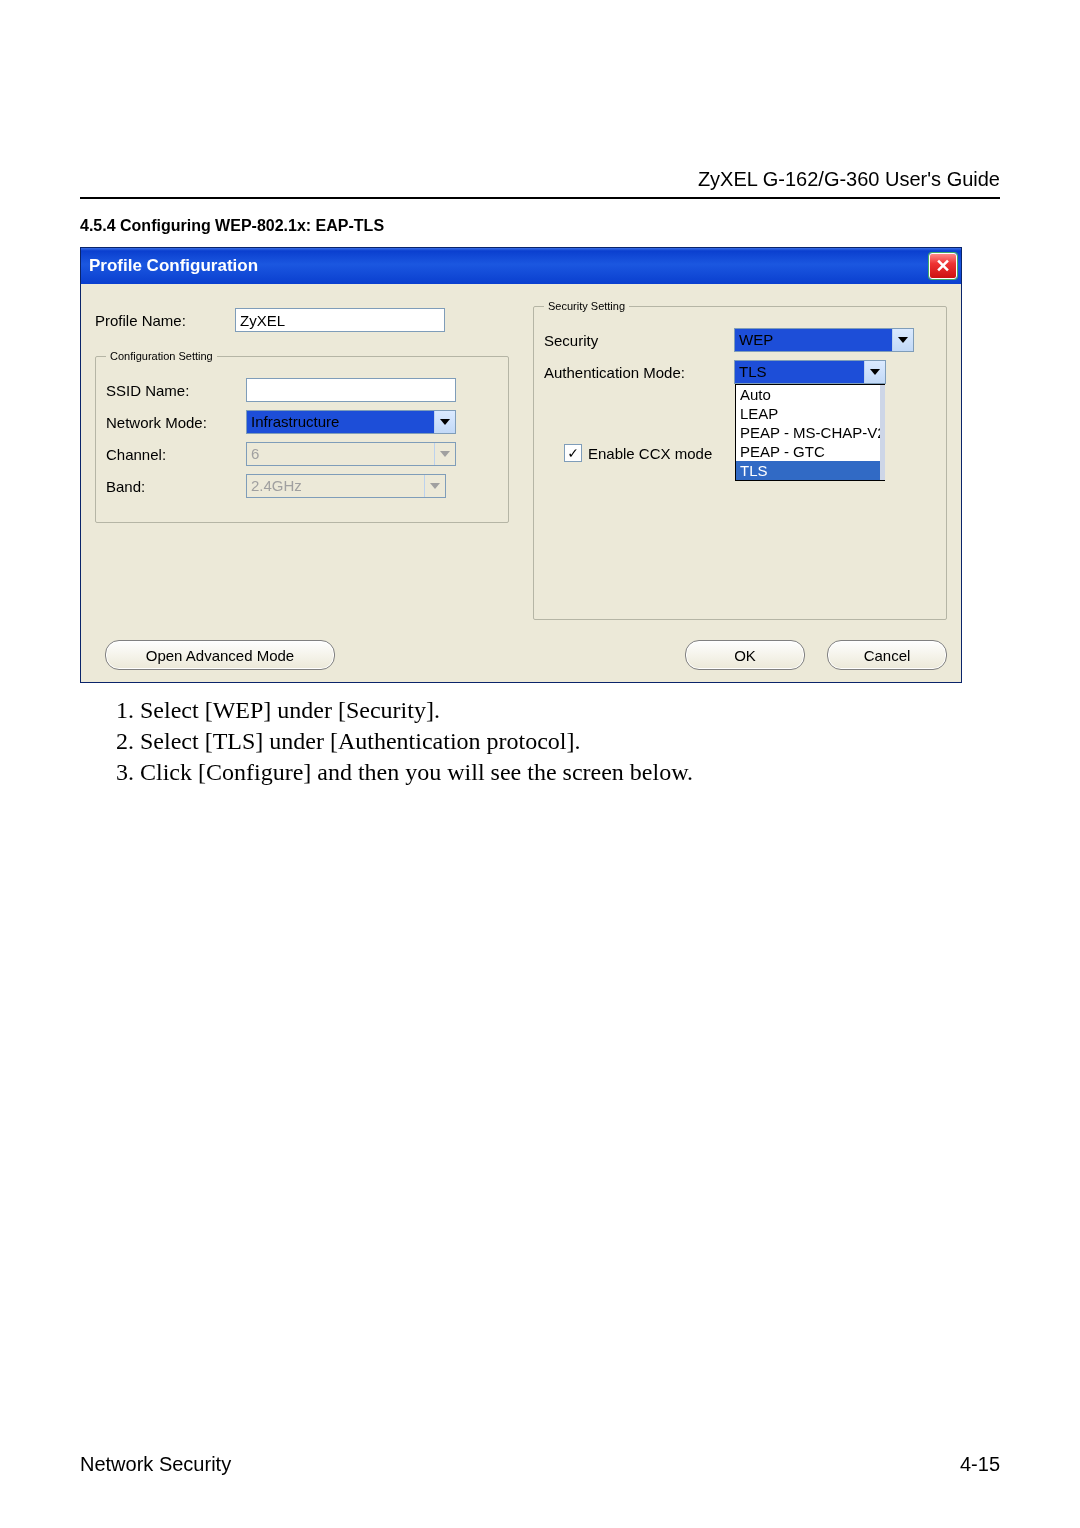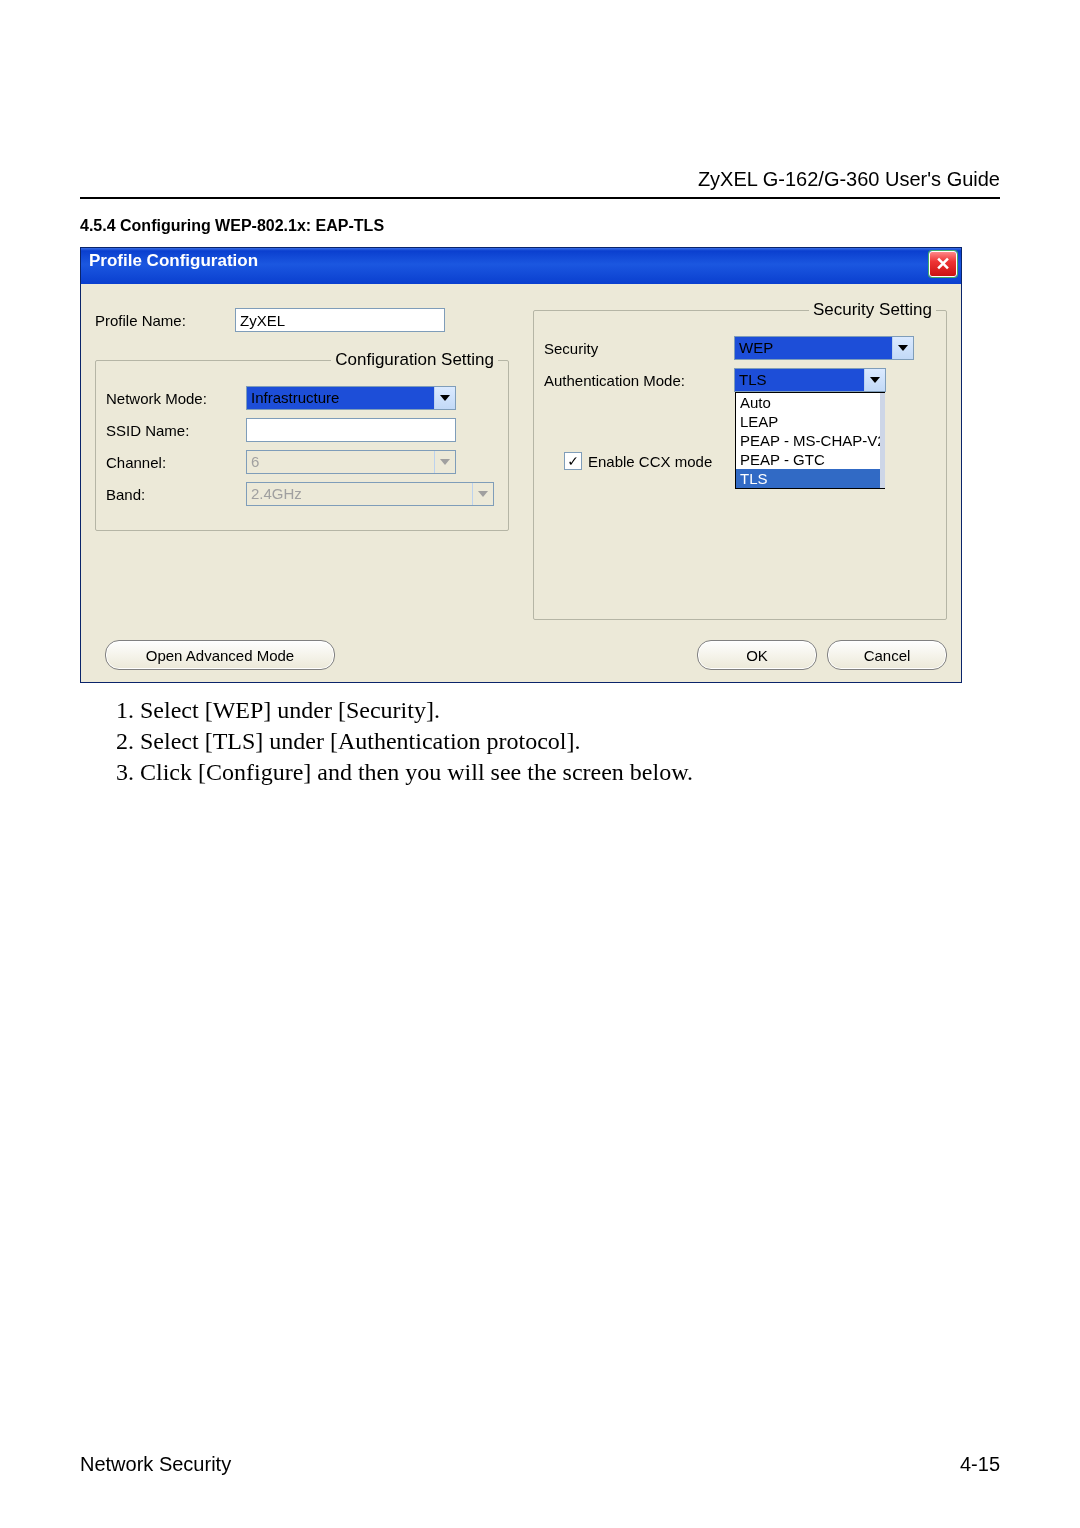--- a/index.html
+++ b/index.html
@@ -37,20 +37,21 @@
   .dialog {
     width: 880px;
     font-family: Tahoma, Arial, sans-serif;
     font-size: 15px;
     color: #000;
     border: 1px solid #0a246a;
     background: #ece9d8;
   }
   .titlebar {
     display: flex;
+    align-items: center;
     justify-content: space-between;
     background: linear-gradient(to bottom, #3a6ee5 0%, #0a3fcf 8%, #1b57e0 45%, #0a3fcf 100%);
     padding: 3px 4px 3px 8px;
     height: 30px;
     gap: 40px;
   }
   .titlebar-title {
     color: #fff;
     font-weight: bold;
     font-size: 17px;
@@ -94,22 +95,21 @@
   }
 
   fieldset.group {
     border: 1px solid #b5b5a5;
     border-radius: 2px;
     margin: 18px 0 0 0;
     padding: 8px 10px 16px 10px;
   }
   fieldset.group legend {
     padding: 0 4px;
-    font-size: 17px;
-    text-align: right;
+    font-size: 11px;
   }
   fieldset.security-group {
     margin-top: 0;
     padding-bottom: 30px;
     min-height: 280px;
     position: relative;
   }
 
   
   .xp-input {
@@ -222,21 +222,21 @@
     box-shadow: inset 0 0 0 1px #fff;
   }
   .footer-row {
     display: flex;
     align-items: flex-end;
     margin-top: 10px;
   }
   .footer-row .spacer { flex: 1; }
   .footer-row .right-btns {
     display: flex;
-    gap: 10px;
+    gap: 22px;
     margin-top: 10px;
   }
   .adv-btn-wrap { margin-top: 6px; margin-left: 10px; }
 
   
   ol.steps {
     font-family: "Times New Roman", serif;
     font-size: 24px;
     margin: 14px 0 0 30px;
     padding-left: 30px;
@@ -277,47 +277,47 @@
         <div class="left-col">
           <div class="row">
             <label class="fld">Profile Name:</label>
             <input class="xp-input" style="width: 210px;" value="ZyXEL">
           </div>
 
           <fieldset class="group">
             <legend>Configuration Setting</legend>
 
             <div class="row">
+              <label class="fld">SSID Name:</label>
+              <input class="xp-input" style="width: 210px;" value="">
+            </div>
+
+            <div class="row">
               <label class="fld">Network Mode:</label>
               <div class="combo" style="width:210px">
                 <div class="combo-text">Infrastructure</div>
                 <div class="drop-btn">
                   <div class="tri-down"></div>
                 </div>
               </div>
             </div>
 
             <div class="row">
-              <label class="fld">SSID Name:</label>
-              <input class="xp-input" style="width: 210px;" value="">
-            </div>
-
-            <div class="row">
               <label class="fld">Channel:</label>
               <div class="combo disabled" style="width:210px">
                 <div class="combo-text">6</div>
                 <div class="drop-btn">
                   <div class="tri-down"></div>
                 </div>
               </div>
             </div>
 
             <div class="row">
               <label class="fld">Band:</label>
-              <div class="combo disabled" style="width:248px">
+              <div class="combo disabled" style="width:200px">
                 <div class="combo-text">2.4GHz</div>
                 <div class="drop-btn">
                   <div class="tri-down"></div>
                 </div>
               </div>
             </div>
           </fieldset>
         </div>
 
         <div class="right-col">

